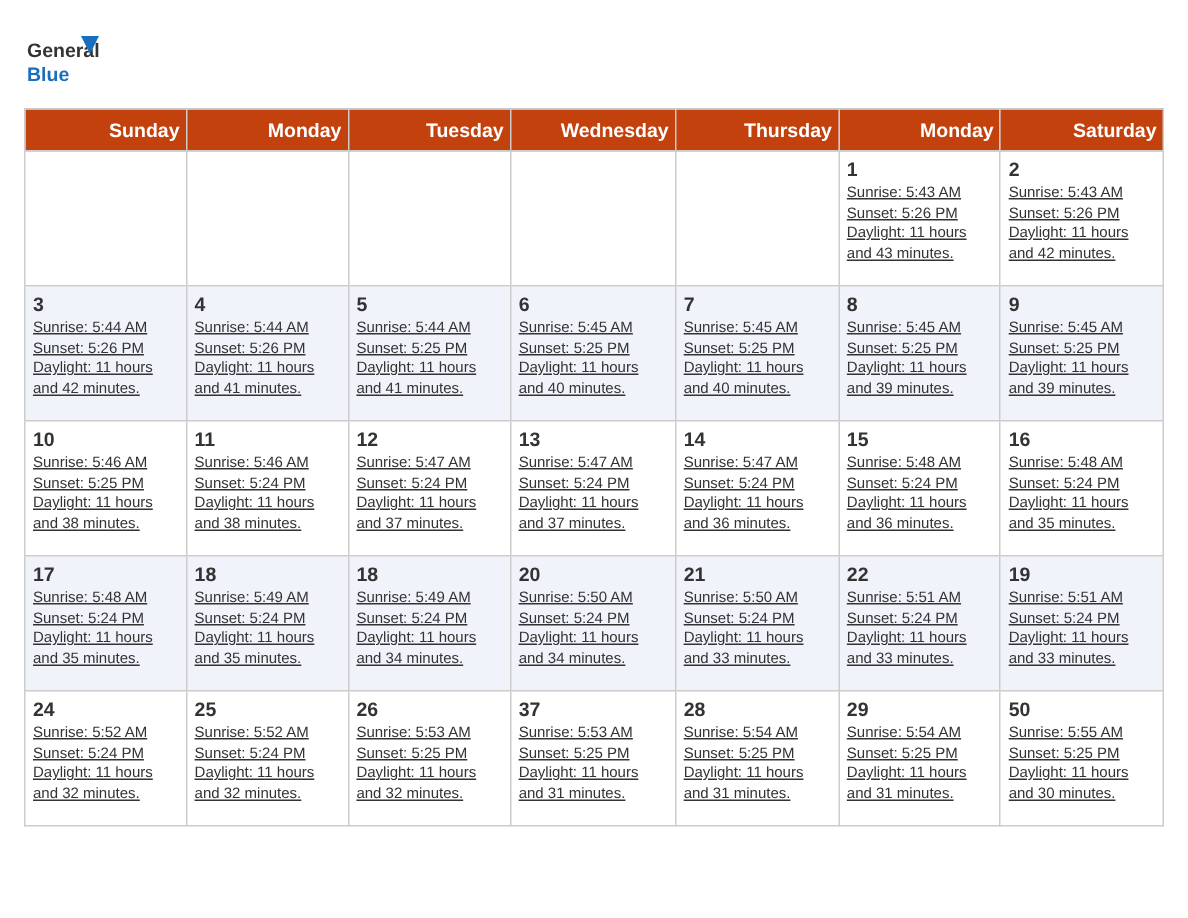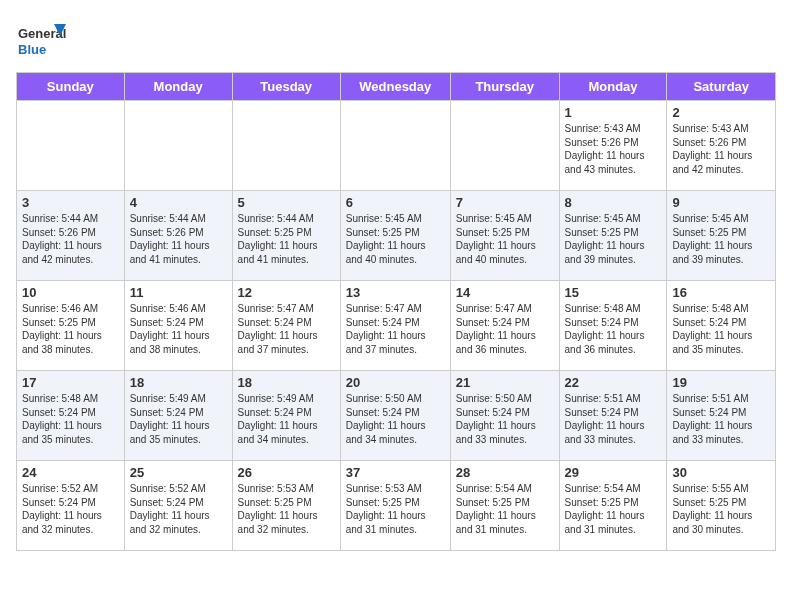--- a/index.html
+++ b/index.html
@@ -27,26 +27,26 @@
     .subtitle {
       font-size: 14px;
       color: #444;
     }
     .calendar {
       width: 100%;
       border-collapse: collapse;
       margin-top: 6px;
     }
     .calendar thead tr th {
-      background: #8b5cf6;
+      background: #c2410c;
       color: #fff;
       font-size: 13px;
       font-weight: bold;
       padding: 6px 4px;
-      text-align: center;
+      text-align: right;
       border: 1px solid #ccc;
     }
     .calendar tbody tr td {
       vertical-align: top;
       border: 1px solid #ccc;
       padding: 4px 5px;
       font-size: 10.5px;
       color: #333;
       width: 113px;
       min-height: 80px;
@@ -61,20 +61,21 @@
     .day-number {
       font-size: 13px;
       font-weight: bold;
       display: block;
       margin-bottom: 2px;
     }
     .day-info {
       font-size: 10px;
       line-height: 1.35;
       color: #333;
+      text-decoration: underline;
     }
     .empty { background: #fff !important; }
     .logo-wrapper {
       display: flex;
       align-items: center;
       gap: 4px;
     }
   </style>
 </head>
 <body>
@@ -230,18 +231,18 @@
         </td>
         <td>
           <span class="day-number">28</span>
           <div class="day-info">Sunrise: 5:54 AM<br>Sunset: 5:25 PM<br>Daylight: 11 hours and 31 minutes.</div>
         </td>
         <td>
           <span class="day-number">29</span>
           <div class="day-info">Sunrise: 5:54 AM<br>Sunset: 5:25 PM<br>Daylight: 11 hours and 31 minutes.</div>
         </td>
         <td>
-          <span class="day-number">30</span>
+          <span class="day-number">50</span>
           <div class="day-info">Sunrise: 5:55 AM<br>Sunset: 5:25 PM<br>Daylight: 11 hours and 30 minutes.</div>
         </td>
       </tr>
     </tbody>
 </table>
 
 </body></html>

